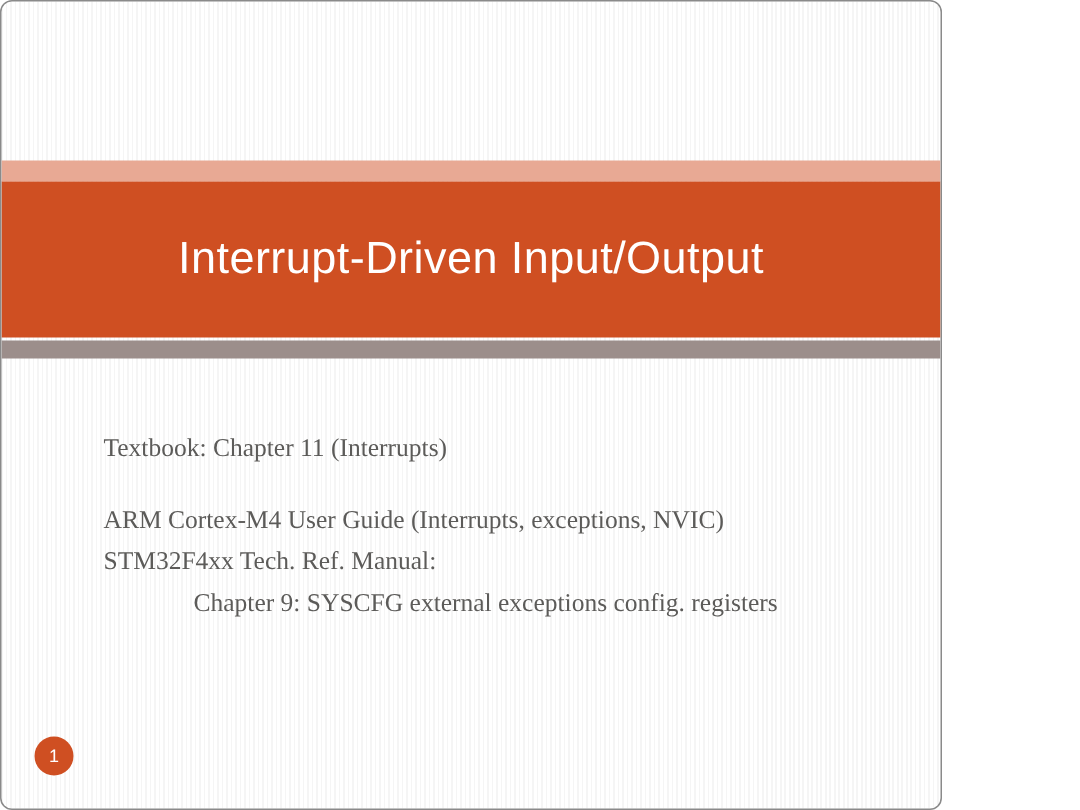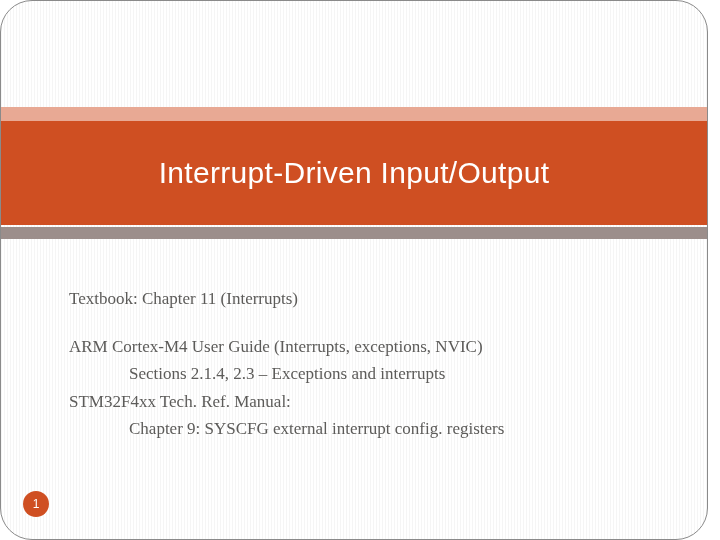--- a/index.html
+++ b/index.html
@@ -2,33 +2,33 @@
 <html><head>
 <meta charset="utf-8">
 <style>
   * { box-sizing: border-box; margin: 0; padding: 0; }
   html, body { width: 720px; height: 540px; overflow: hidden; }
   body {
     font-family: Georgia, 'Times New Roman', serif;
     background: #ffffff;
   }
   .slide {
-    width: 708px;
+    width: 628px;
     height: 540px;
     position: relative;
     background: #ffffff;
     background-image: repeating-linear-gradient(
       to right,
       #f5f5f5 0px,
       #f5f5f5 1px,
       #ffffff 1px,
       #ffffff 3px
     );
     border: 1.5px solid #8a8a8a;
-    border-radius: 32px;
+    border-radius: 8px;
     overflow: hidden;
   }
   .title-band {
     position: absolute;
     left: 0; right: 0;
     top: 106px;
     height: 134px;
   }
   .title-band .top-stripe {
     position: absolute;
@@ -99,22 +99,21 @@
     <div class="main-bar">
       <h1>Interrupt-Driven Input/Output</h1>
     </div>
     <div class="bottom-stripe"></div>
   </div>
 
   <div class="content">
     <div class="line">Textbook:  Chapter 11 (Interrupts)</div>
     <div class="gap"></div>
     <div class="line">ARM Cortex-M4 User Guide (Interrupts, exceptions, NVIC)</div>
-    <div class="line indent">Sections 2.1.4, 2.3 – Exceptions and interrupts</div>
     <div class="line">STM32F4xx Tech. Ref. Manual:</div>
-    <div class="line indent">Chapter 9: SYSCFG external interrupt config. registers</div>
+    <div class="line indent">Chapter 9: SYSCFG external exceptions config. registers</div>
   </div>
 
   <div class="page-num">
     <span>1</span>
   </div>
 
 </div>
 
 </body></html>

